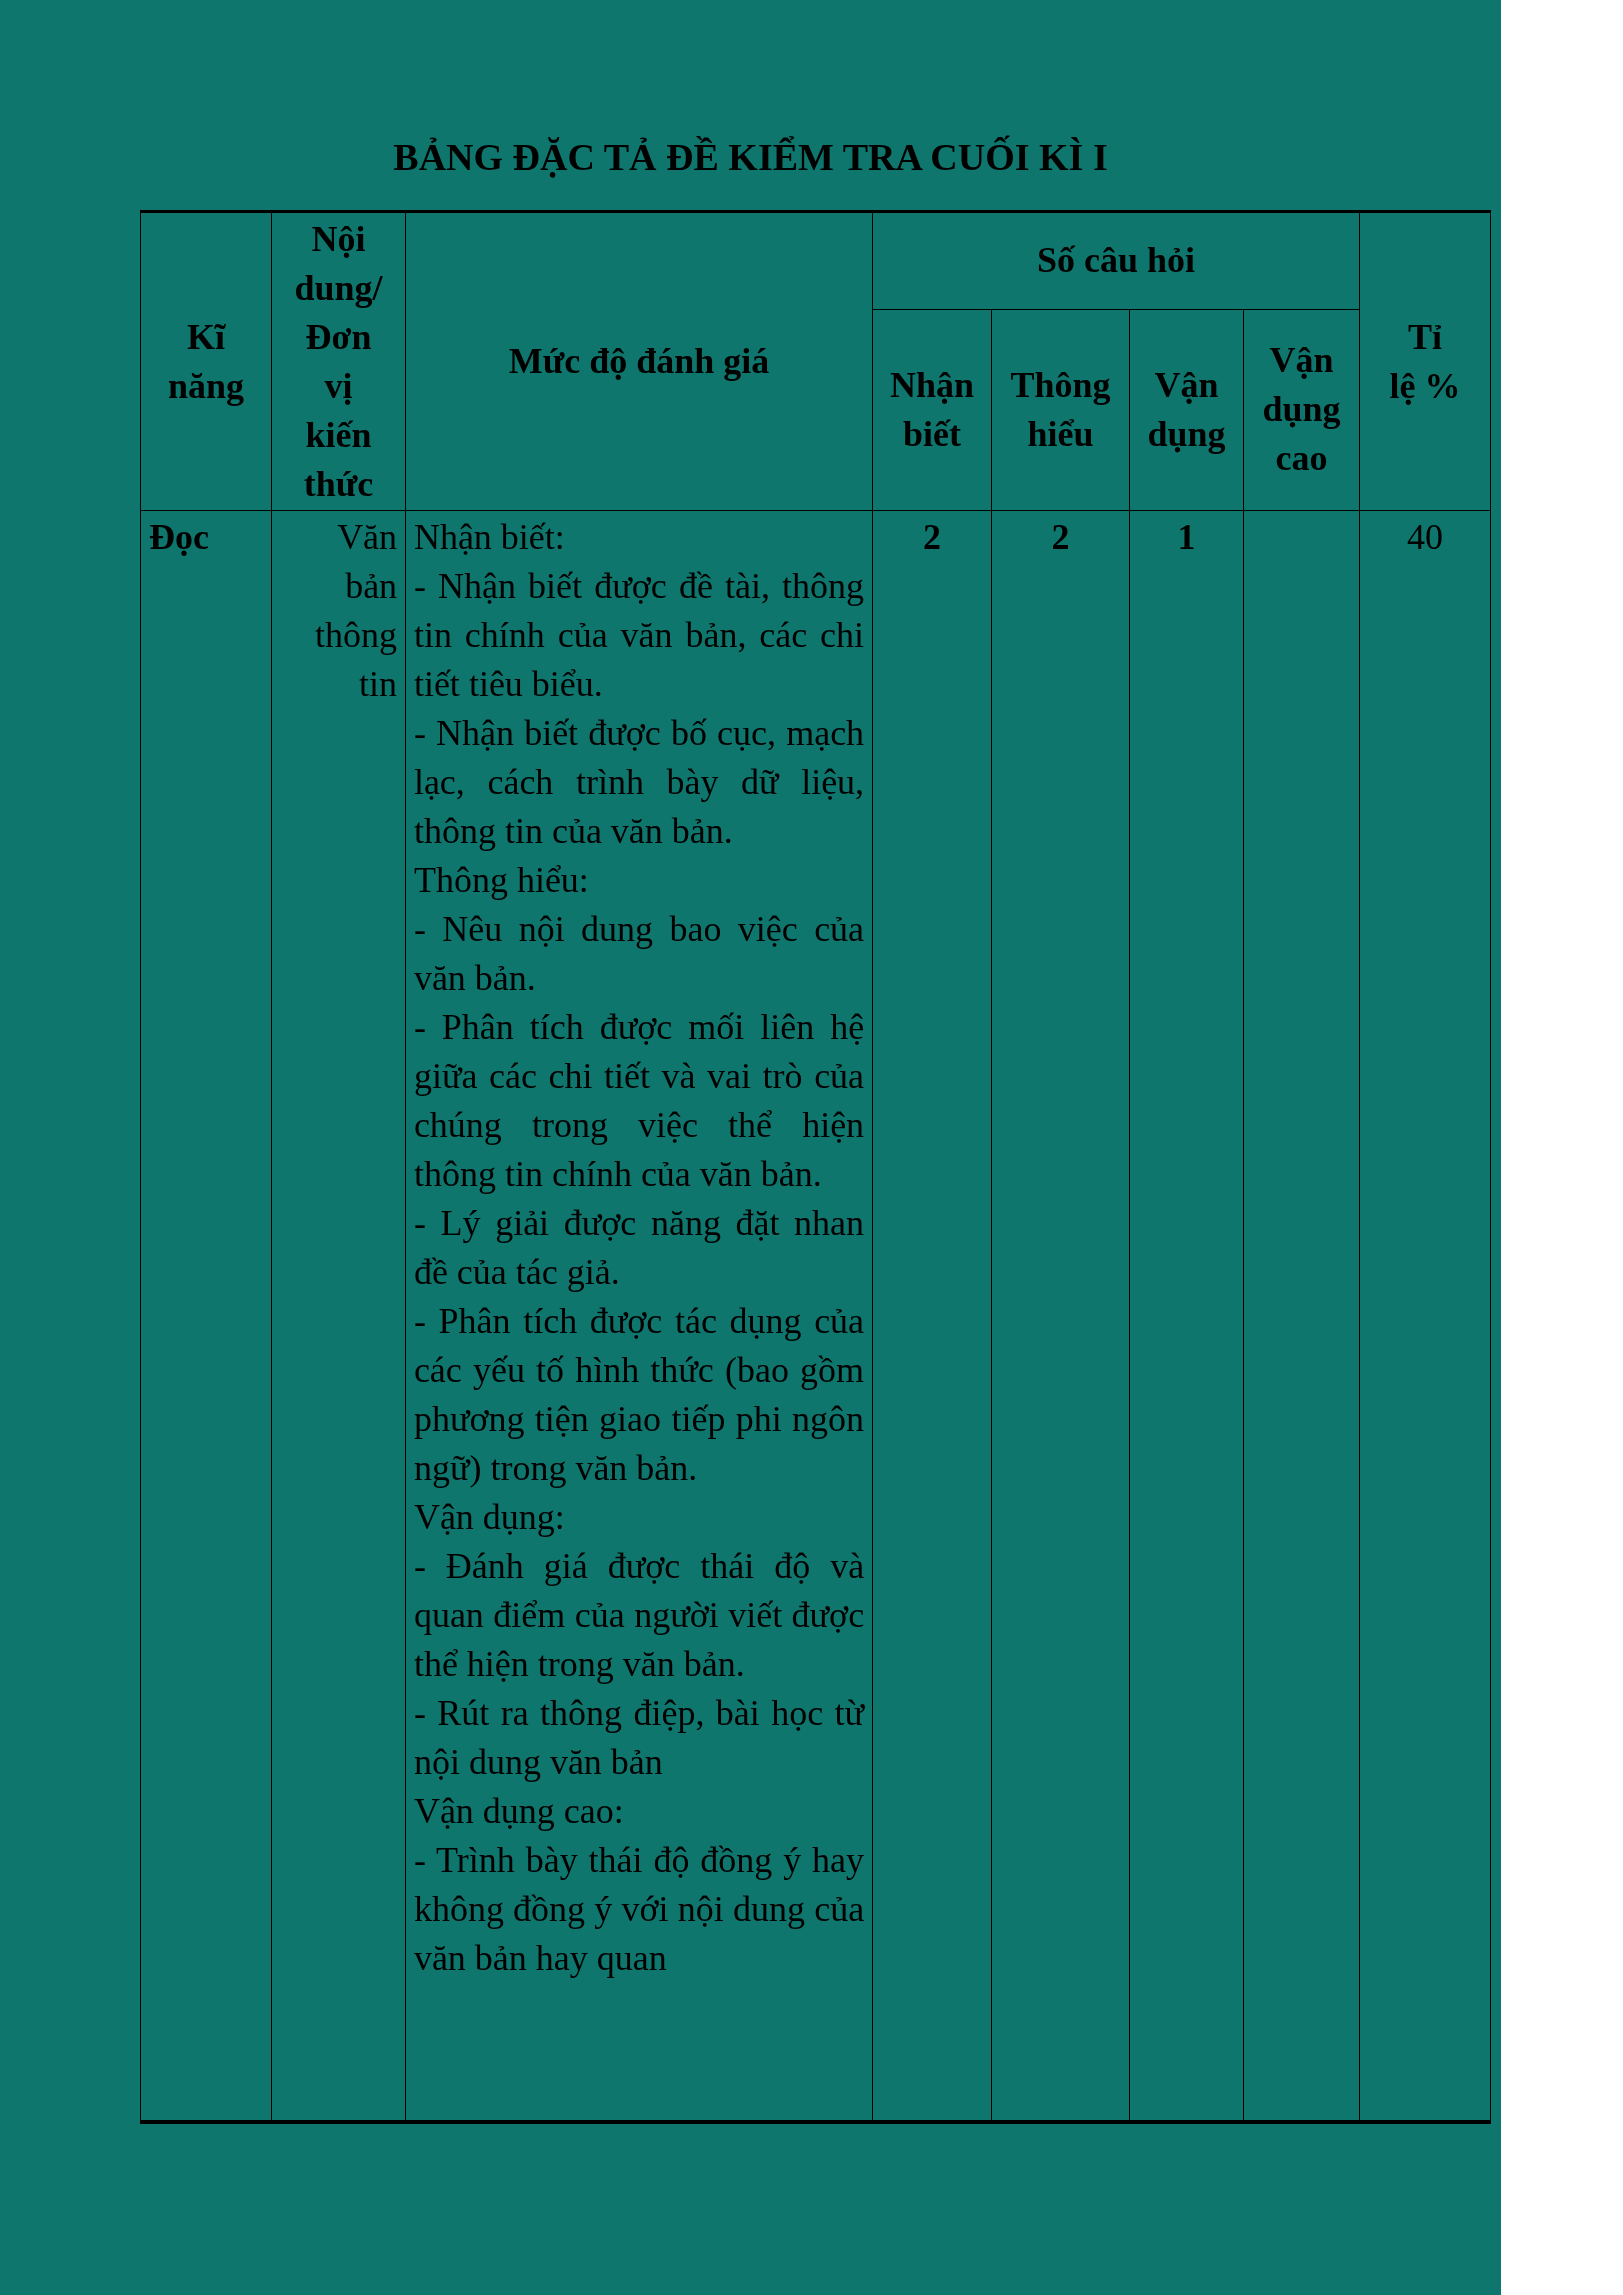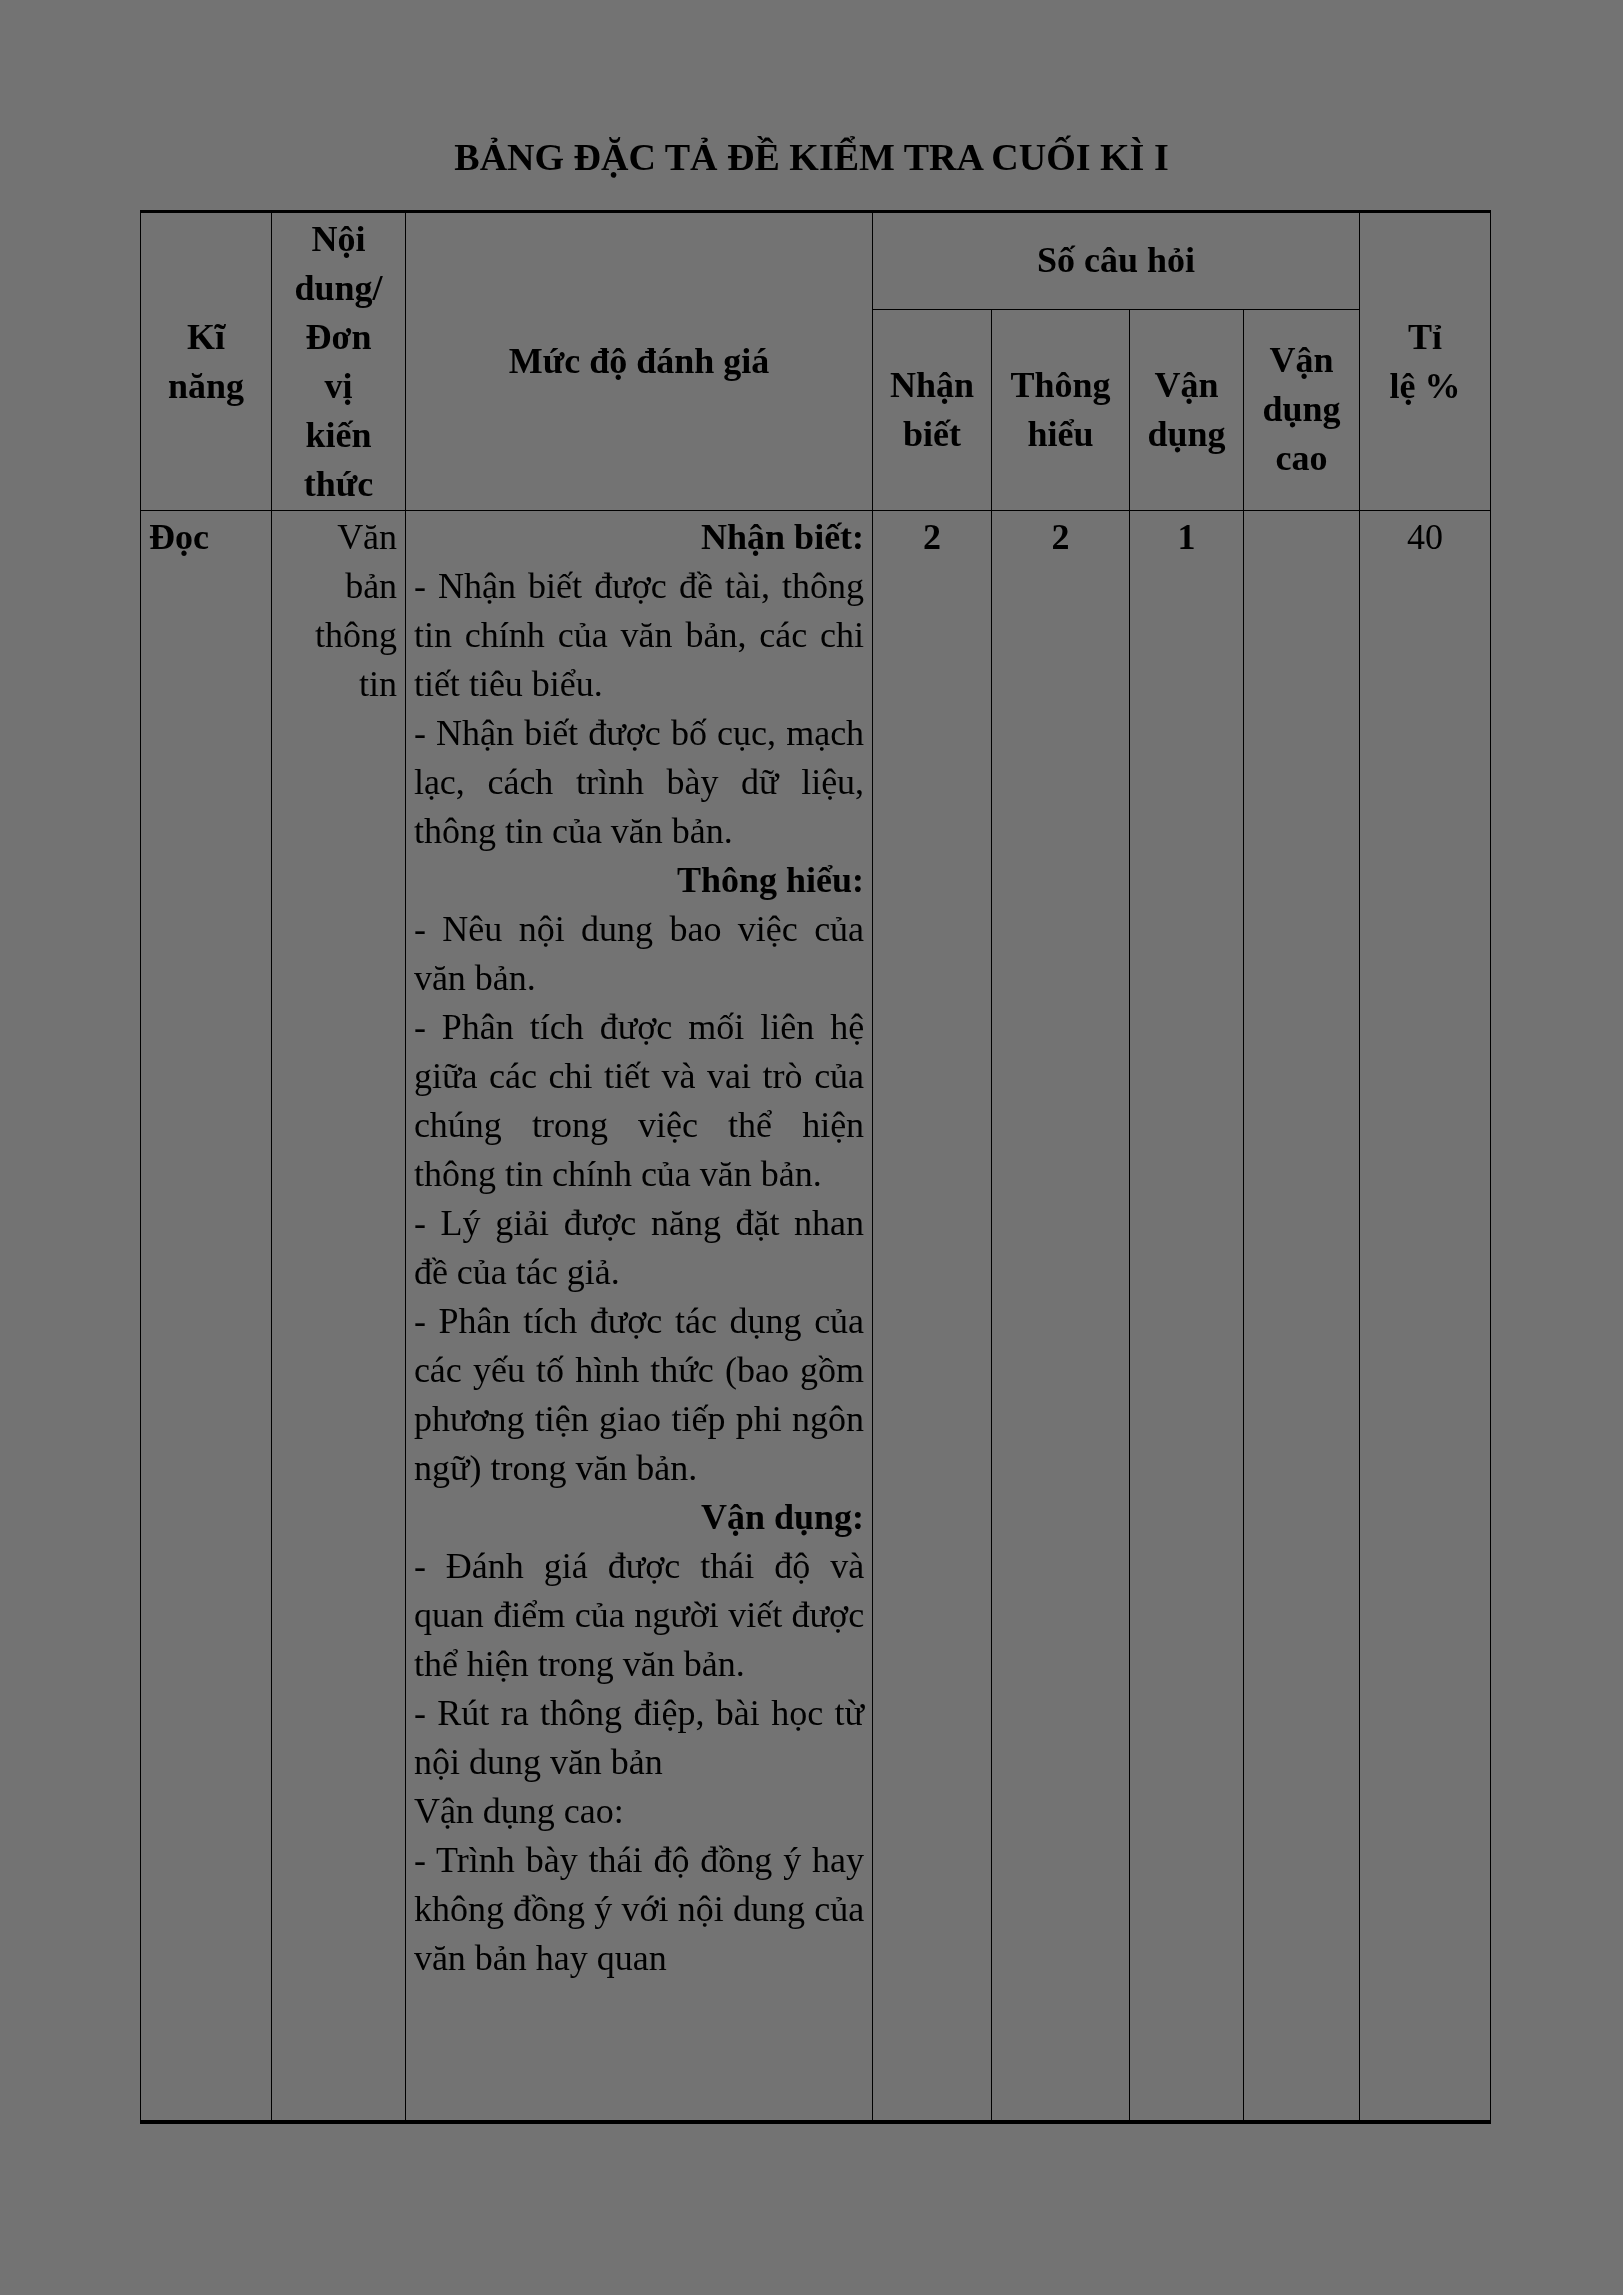--- a/index.html
+++ b/index.html
@@ -1,20 +1,20 @@
 <!DOCTYPE html>
 <html style="font-size:12.6px"><head>
 <meta charset="utf-8">
 <style>
   html, body { margin: 0; padding: 0; background: #ffffff; }
   .page {
     position: relative;
-    width: 1623px;
+    width: 1501px;
     height: 2295px;
-    background: #737373;
+    background: #0f766e;
     color: #000000;
     font-family: "Liberation Serif", "DejaVu Serif", serif;
     overflow: hidden;
   }
   .doc-title {
     position: absolute;
     top: 134px;
     left: 0;
     width: 100%;
     text-align: center;
@@ -62,21 +62,21 @@
   }
   td.cell-assessment {
     text-align: left;
     vertical-align: top;
     padding: 3.1px 9.4px 3.1px 11px;
   }
   td.cell-assessment p {
     margin: 0;
     text-align: justify;
   }
-  td.cell-assessment p.bold { font-weight: bold; text-align: right; }
+  td.cell-assessment p.bold { font-weight: normal; text-align: left; }
   td.cell-count {
     text-align: center;
     vertical-align: top;
     font-weight: bold;
   }
   td.cell-percentage {
     text-align: center;
     vertical-align: top;
   }
 </style>

